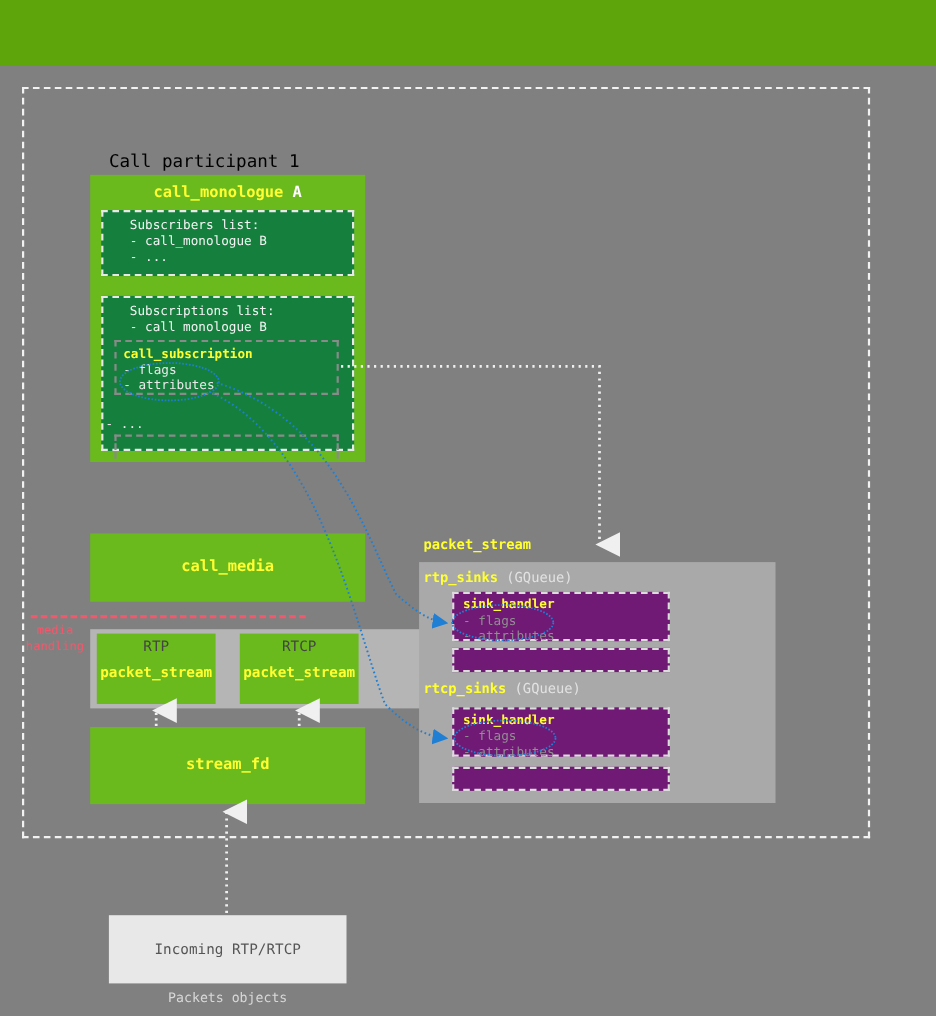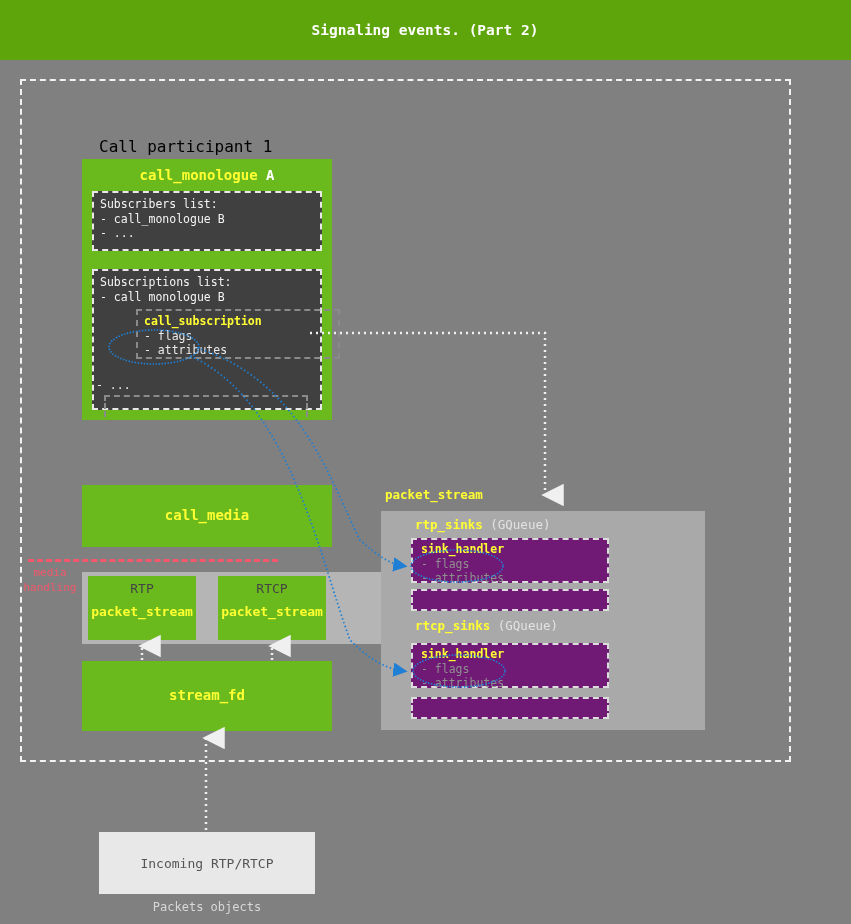--- a/index.html
+++ b/index.html
@@ -80,24 +80,24 @@
   
   .green-box {
     position: absolute; background: #6aba1e;
   }
   .box-title {
     position: absolute; left: 0; width: 100%;
     text-align: center; font-size: 14px;
     font-weight: bold; color: #ffff32;
   }
   .lightgreen-panel {
-    position: absolute; background: #404040;
+    position: absolute; background: #15803d;
     border: 2px dashed #e8e8e8;
     color: #f4f4f4; font-size: 11.5px; line-height: 14.5px;
-    padding: 4px 6px;
+    padding: 4px 24px;
   }
   .inner-dashed {
     position: absolute; border: 2px dashed #8a8a8a;
     color: #e9e9e9; font-size: 11.5px; line-height: 14.5px;
     padding: 3px 6px;
   }
   .kw { color: #ffff32; font-weight: bold; }
 
   
   .media-dash {
@@ -122,21 +122,21 @@
     position: absolute; left: 381px; top: 511px;
     width: 324px; height: 219px;
     background: #a9a9a9;
   }
   .ps-label {
     position: absolute; left: 385px; top: 487px;
     color: #ffff32; font-size: 12.5px; font-weight: bold;
   }
   .queue-label {
     position: absolute; font-size: 12.5px; font-weight: bold;
-    color: #ffff32; white-space: nowrap; margin-left: 30px;
+    color: #ffff32; white-space: nowrap;
   }
   .queue-label .gq { color: #e2e2e2; font-weight: normal; }
   .sink-box {
     position: absolute; background: #701a75;
     border: 2px dashed #dcdcdc;
     font-size: 11.5px; line-height: 14.5px;
     color: #8f8f8f; padding: 2px 8px;
   }
 
   
@@ -157,21 +157,20 @@
     position: absolute; left: 0; top: 0;
     width: 851px; height: 924px;
     pointer-events: none;
   }
 </style>
 </head>
 <body>
 
 <div class="header">
   <div class="title">
-    <div>Signaling events. (Part 2)</div>
   </div>
 </div>
 
 <div class="dashed-container"></div>
 
 <div class="note" style="left:99px; top:137px;">Call participant 1</div>
 
 <div class="green-box" style="left:82px; top:159px; width:250px; height:261px;">
   <div class="box-title" style="top:8px;">
     <span class="kw">call_monologue</span><span style="color:#ffffff;"> A</span>
@@ -182,21 +181,21 @@
   <div>Subscribers list:</div>
   <div>- call_monologue B</div>
   <div>- ...</div>
 </div>
 
 <div class="lightgreen-panel" style="left:92px; top:269px; width:230px; height:141px;">
   <div>Subscriptions list:</div>
   <div>- call monologue B</div>
 </div>
 
-<div class="inner-dashed" style="left:104px; top:309px; width:204px; height:50px;margin-left:32px;">
+<div class="inner-dashed" style="left:104px; top:309px; width:204px; height:50px;">
   <div class="kw">call_subscription</div>
   <div>- flags</div>
   <div>- attributes</div>
 </div>
 
 <div class="note" style="left:96px; top:378px; color:#e9e9e9; font-size:11.5px;">- ...</div>
 
 <div class="inner-dashed" style="left:104px; top:395px; width:204px; height:22px; overflow:hidden; border-bottom:none;"></div>
 
 <div class="green-box" style="left:82px; top:485px; width:250px; height:62px;">

